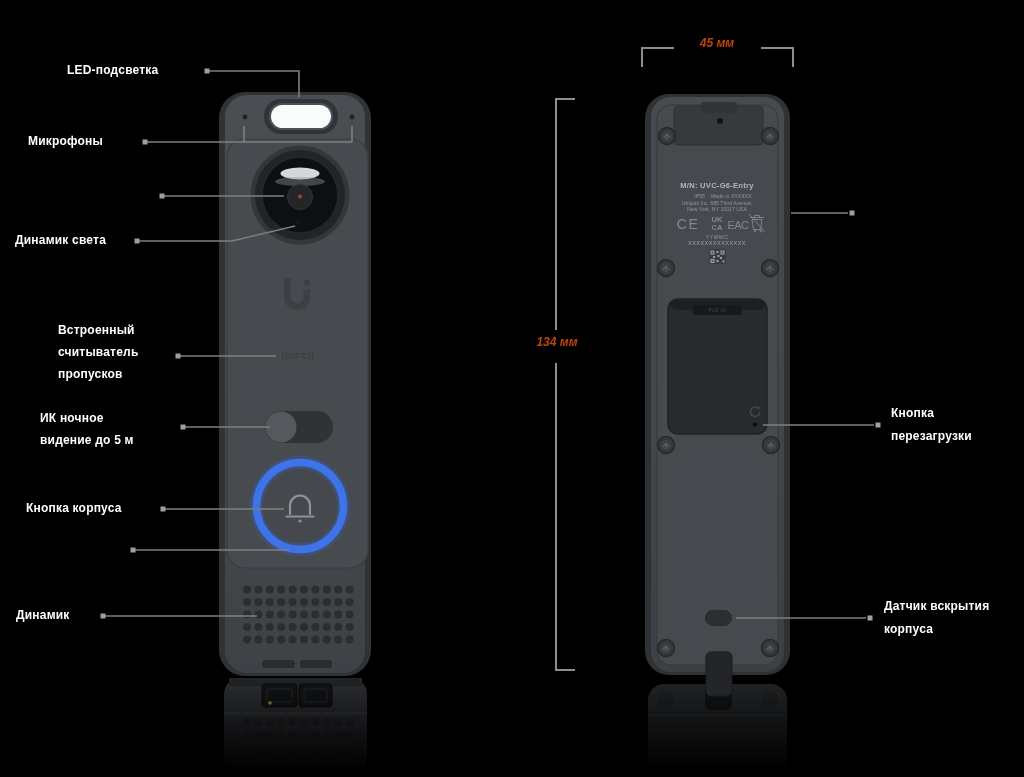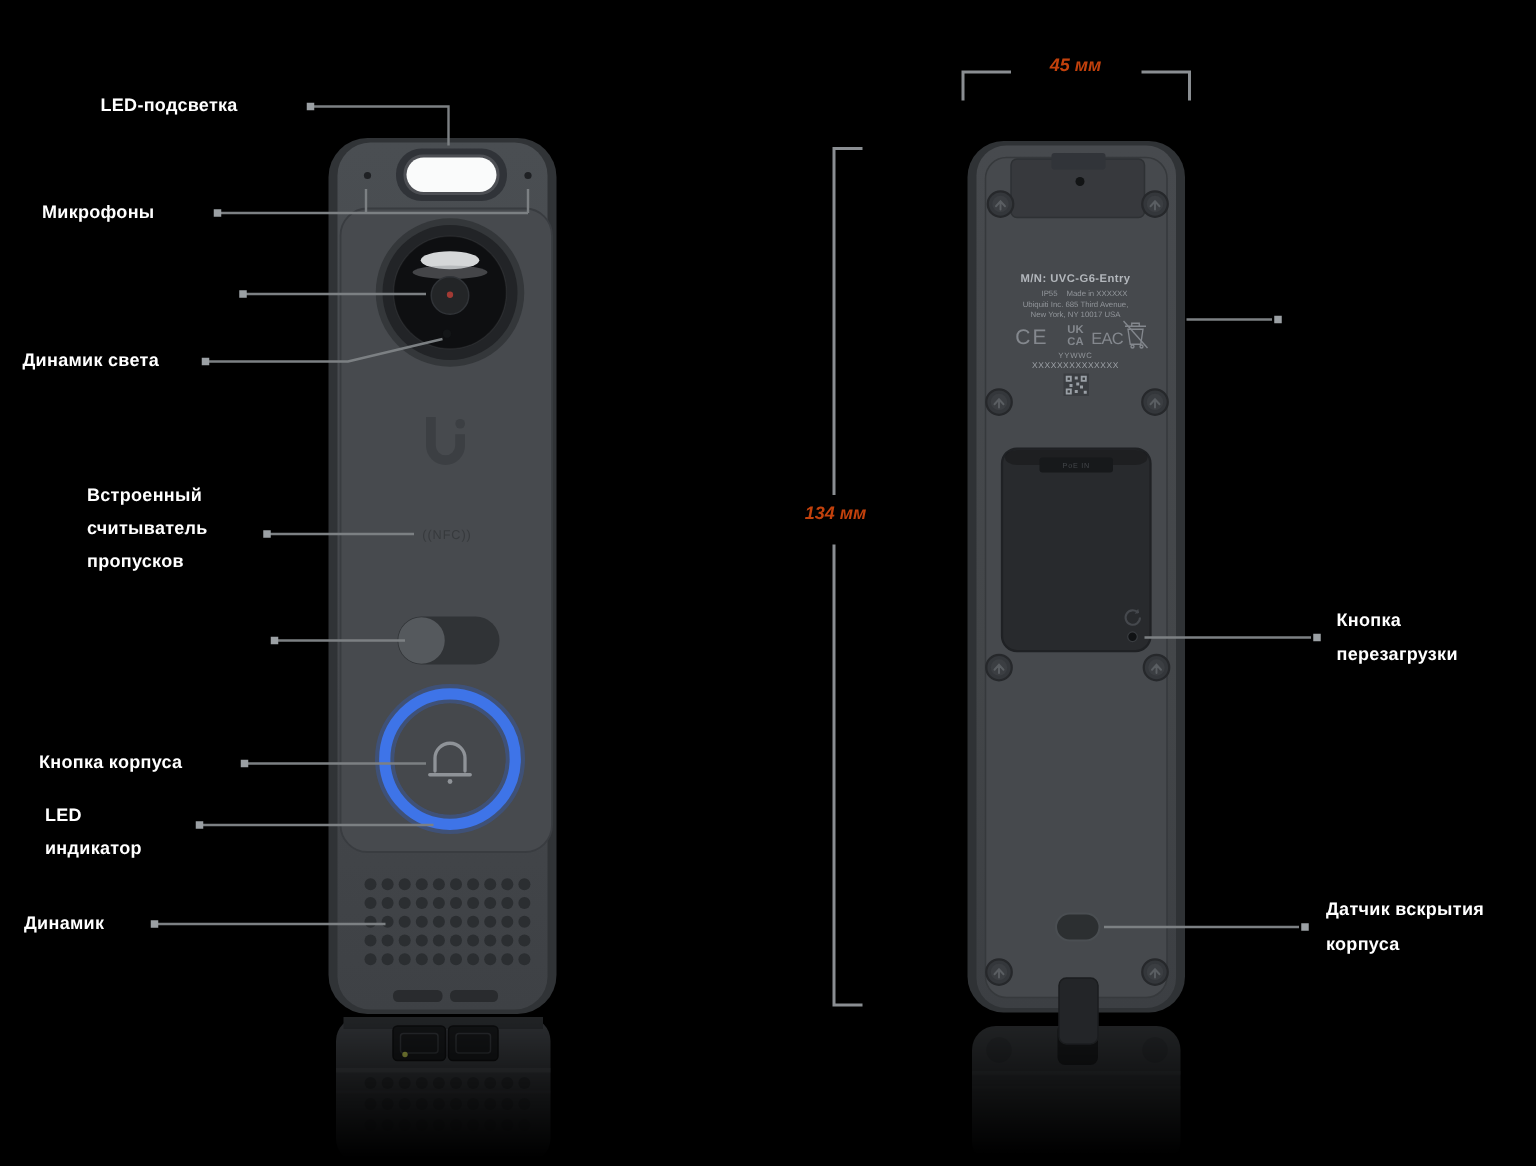--- a/index.html
+++ b/index.html
@@ -261,23 +261,23 @@
 
 <div class="dim" style="left:667px; top:36px">45 мм</div>
 <div class="dim" style="left:507px; top:335px">134 мм</div>
 
 <div class="lbl" style="left:67px;  top:60px">LED-подсветка</div>
 <div class="lbl" style="left:28px;  top:131px">Микрофоны</div>
 <div class="lbl" style="left:15px;  top:230px">Динамик света</div>
 <div class="lbl lh22" style="left:58px;  top:319px">Встроенный
 считыватель
 пропусков</div>
+<div class="lbl lh22" style="left:40px;  top:407px">ИК ночное
+видение до 5 м</div>
 <div class="lbl" style="left:26px;  top:498px">Кнопка корпуса</div>
-<div class="lbl lh22" style="left:30px;  top:532px">LED
-индикатор</div>
 <div class="lbl" style="left:16px;  top:605px">Динамик</div>
 
 <div class="lbl lh23" style="left:891px; top:402px">Кнопка
 перезагрузки</div>
 <div class="lbl lh23" style="left:884px; top:595px">Датчик вскрытия
 корпуса</div>
 
 </div>
 
 </body></html>

